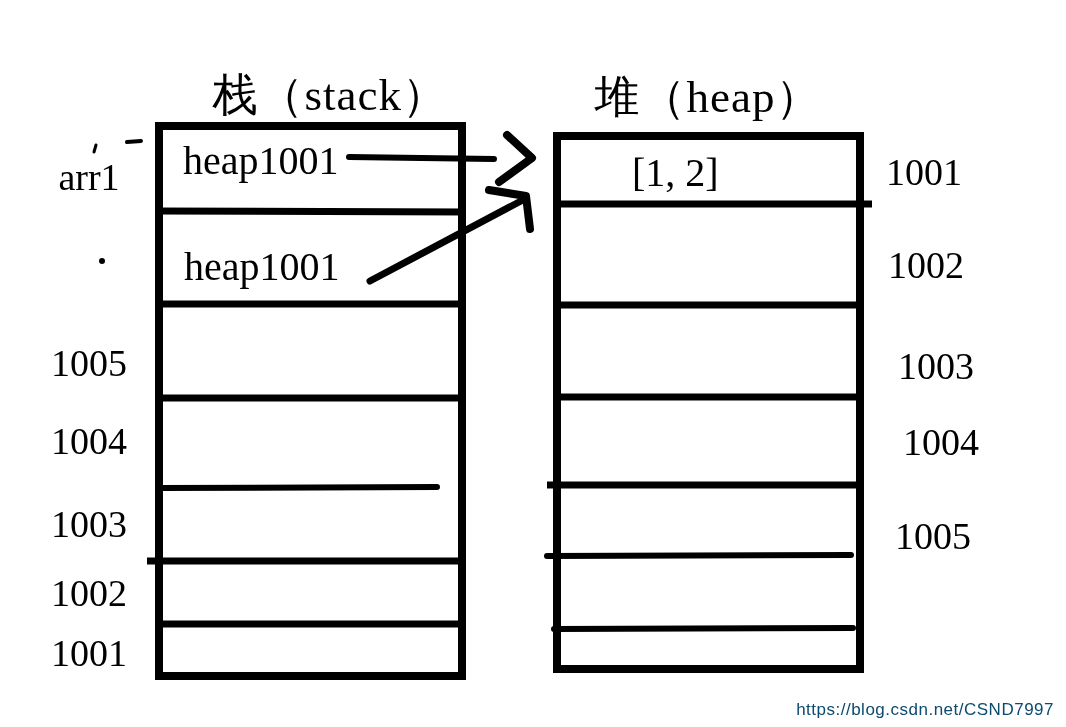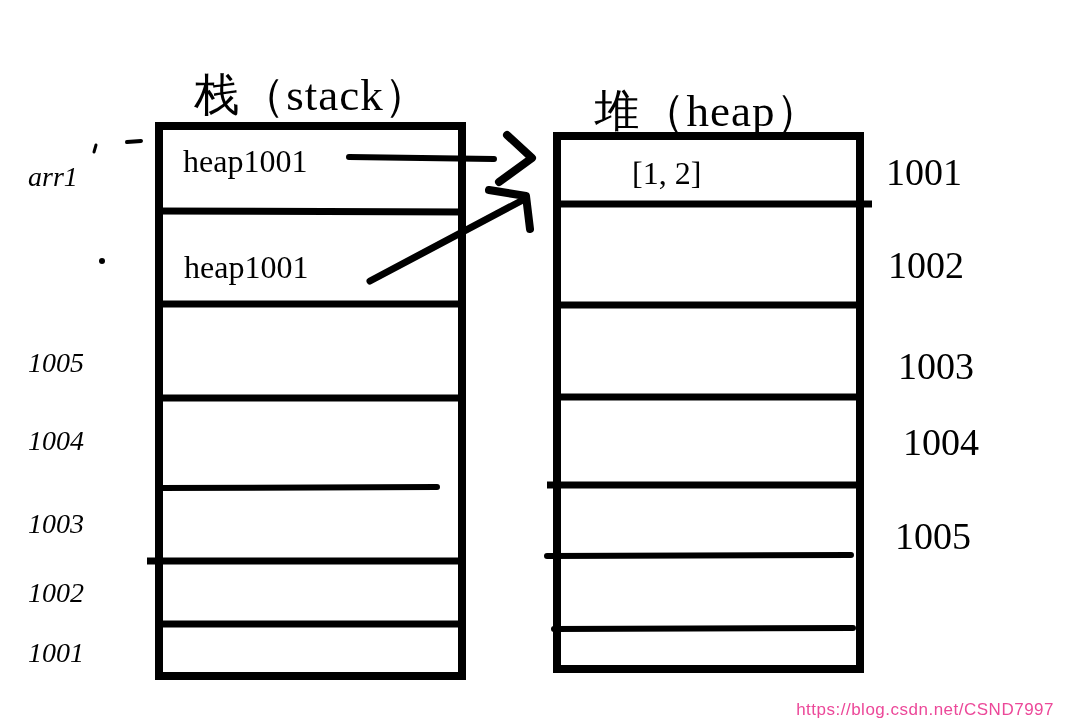--- a/index.html
+++ b/index.html
@@ -19,51 +19,50 @@
   }
   .title {
     position: absolute;
     width: 300px;
     text-align: center;
     font-size: 45px;
     line-height: 50px;
     white-space: nowrap;
     letter-spacing: 1px;
   }
-  .stack-title { left: 162px; top: 70px; }
-  .heap-title  { left: 558px; top: 86px; }
+  .stack-title { left: 148px; top: 70px; text-align: right; }
+  .heap-title  { left: 558px; top: 72px; }
   .slabel {
     position: absolute;
     left: 28px;
     width: 122px;
-    text-align: left;
-    font-size: 28px;
+    text-align: center;
+    font-size: 38px;
     line-height: 42px;
     white-space: nowrap;
-    font-style: italic;
   }
   .hlabel {
     position: absolute;
     font-size: 38px;
     line-height: 42px;
     white-space: nowrap;
   }
   .cellval {
     position: absolute;
-    font-size: 32px;
+    font-size: 40px;
     line-height: 44px;
     white-space: nowrap;
   }
   .watermark {
     position: absolute;
     right: 12px;
     bottom: 7px;
     font-size: 17px;
     font-family: "Liberation Sans", "DejaVu Sans", sans-serif;
-    color: #ec4899;
+    color: #0c4a6e;
     letter-spacing: 0.5px;
   }
 </style>
 </head>
 <body>
 
 <div class="stage">
 
   <svg class="lines-svg" viewBox="0 0 1066 727" aria-hidden="true">
 

